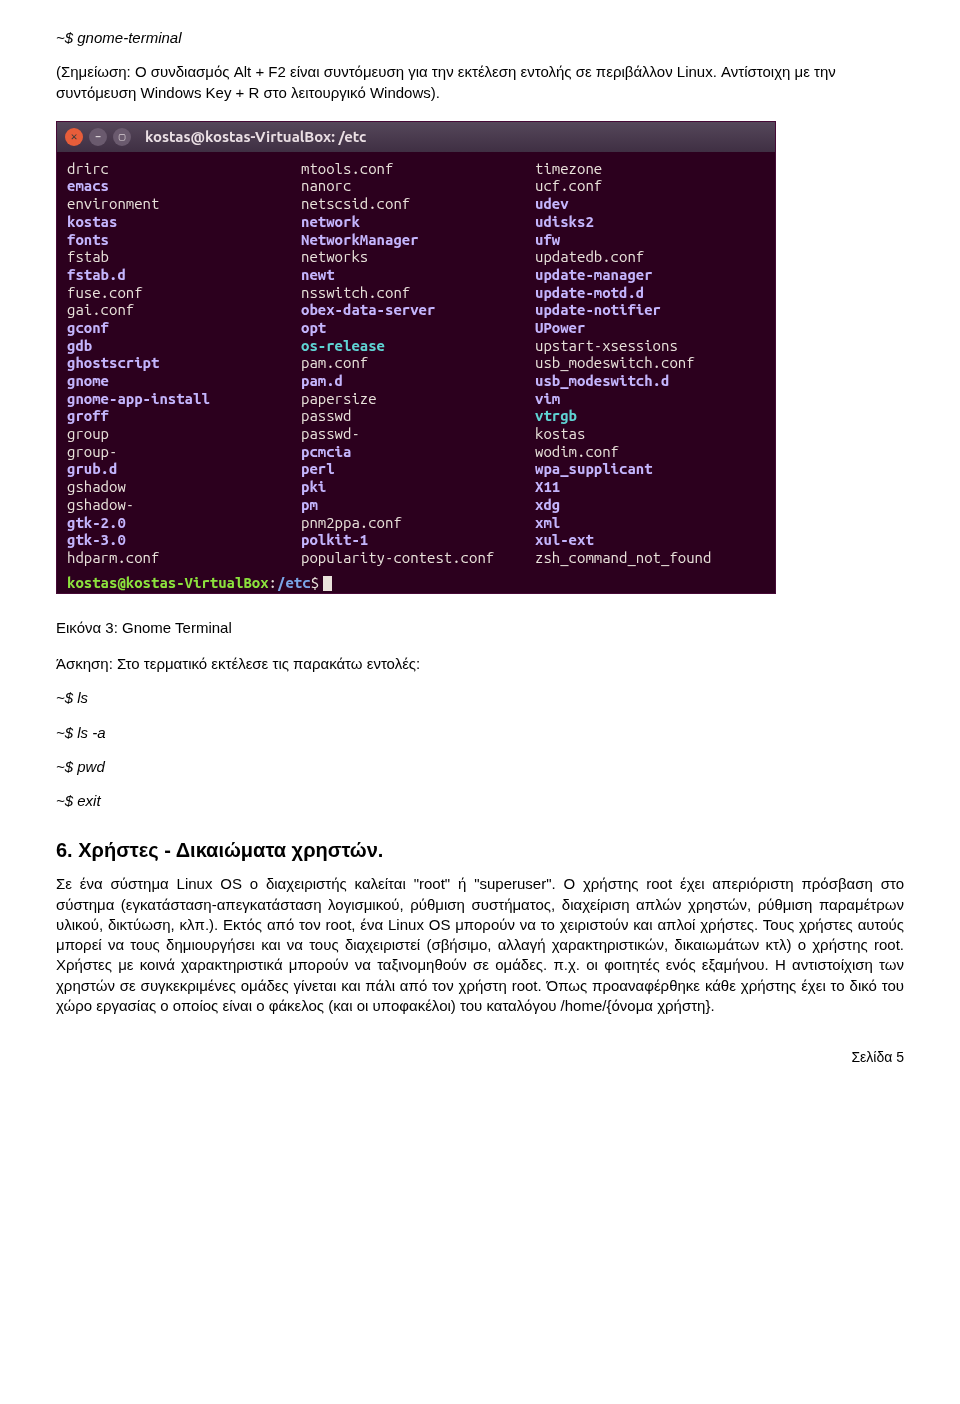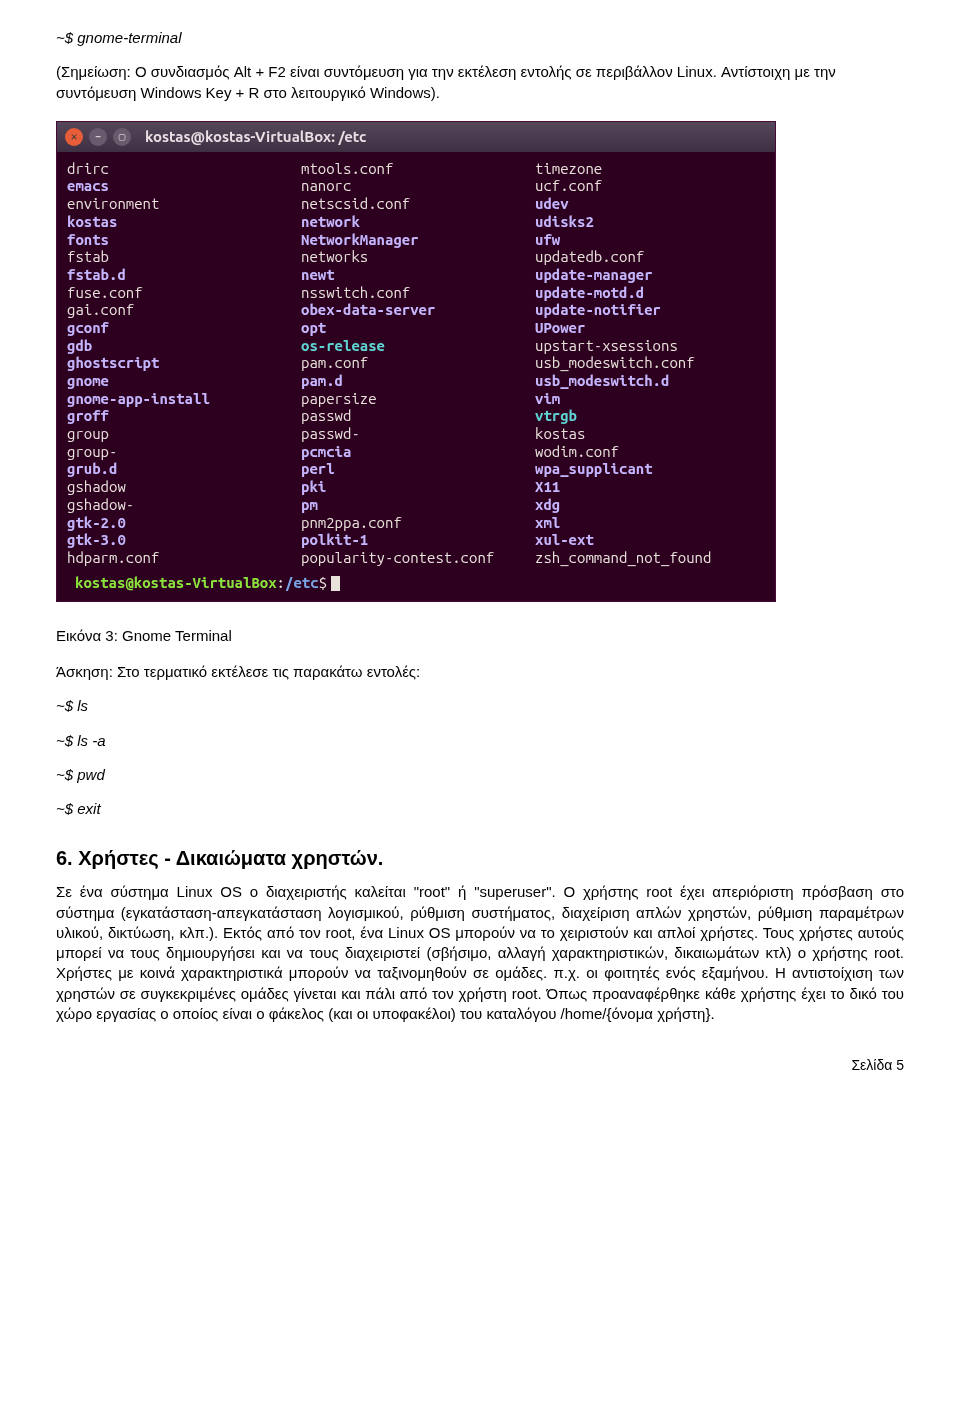--- a/index.html
+++ b/index.html
@@ -17,21 +17,21 @@
             align-items:center; justify-content:center; font-size:11px; font-weight:bold;
             color:#3a3a3a; }
   .btn-close { background:#e75d3a; }
   .btn-minmax { background:#6a5a6e; color:#d8cfd4; }
   .titlebar-text { margin-left:8px; font-family:'Ubuntu',Arial,sans-serif;
                    font-weight:bold; color:#eadfe4; font-size:15px; }
   .term-body { padding:8px 10px 6px 10px; display:flex; gap:4px; }
   .ls-col { flex:1; white-space:pre; line-height:1.18; }
   .dir { color:#c4b5fd; font-weight:bold; }
   .lnk { color:#5fd3d3; font-weight:bold; }
-  .prompt-line { padding:0 10px 8px 10px; white-space:pre;margin-left:8px; }
+  .prompt-line { padding:0 10px 0 10px; white-space:pre; }
   .pr-user { color:#8ce23d; font-weight:bold; }
   .pr-path { color:#7aa4e6; font-weight:bold; }
   .cursor { display:inline-block; width:9px; height:15px; background:#e9e2db;
             vertical-align:middle; margin-left:4px; }
   .exercise-label { margin-bottom:14px; }
   .heading { font-weight:bold; font-size:20px; margin:26px 0 10px 0; }
   .body-para { text-align:justify; }
   .page-num { text-align:right; font-size:14px; margin-top:32px; }
 </style>
 </head>

